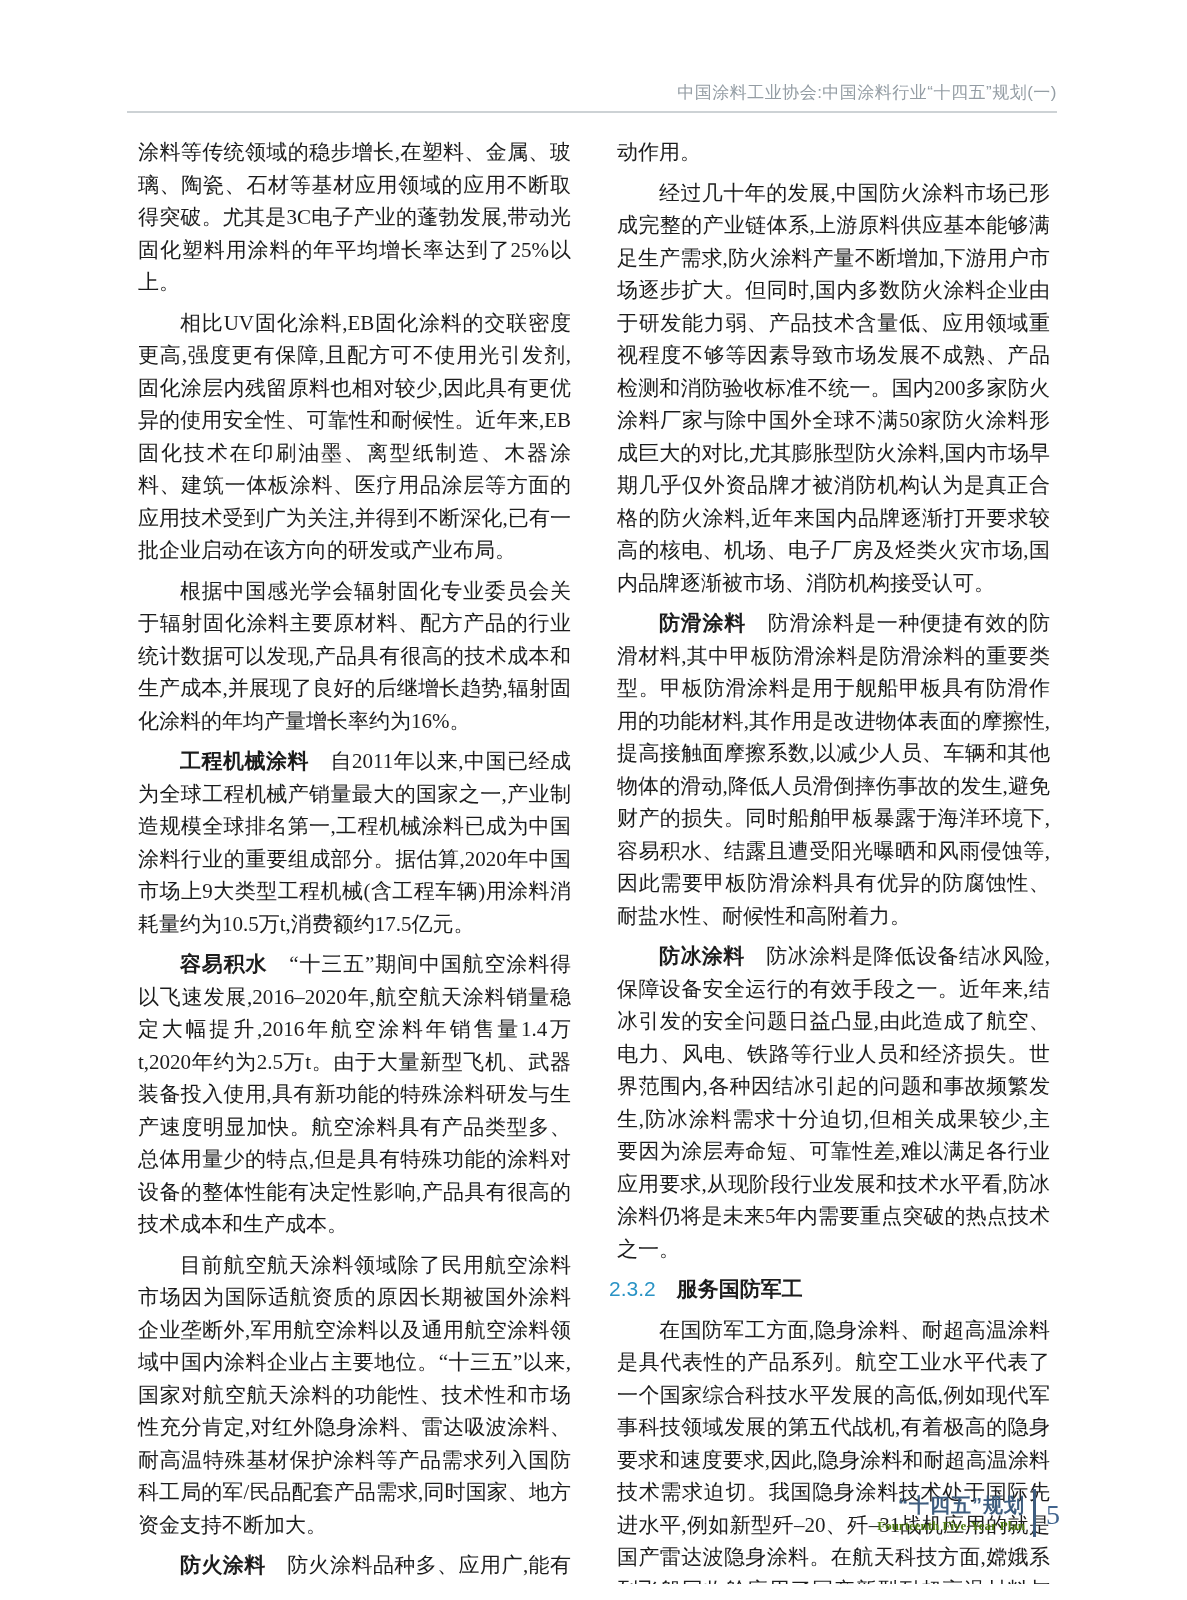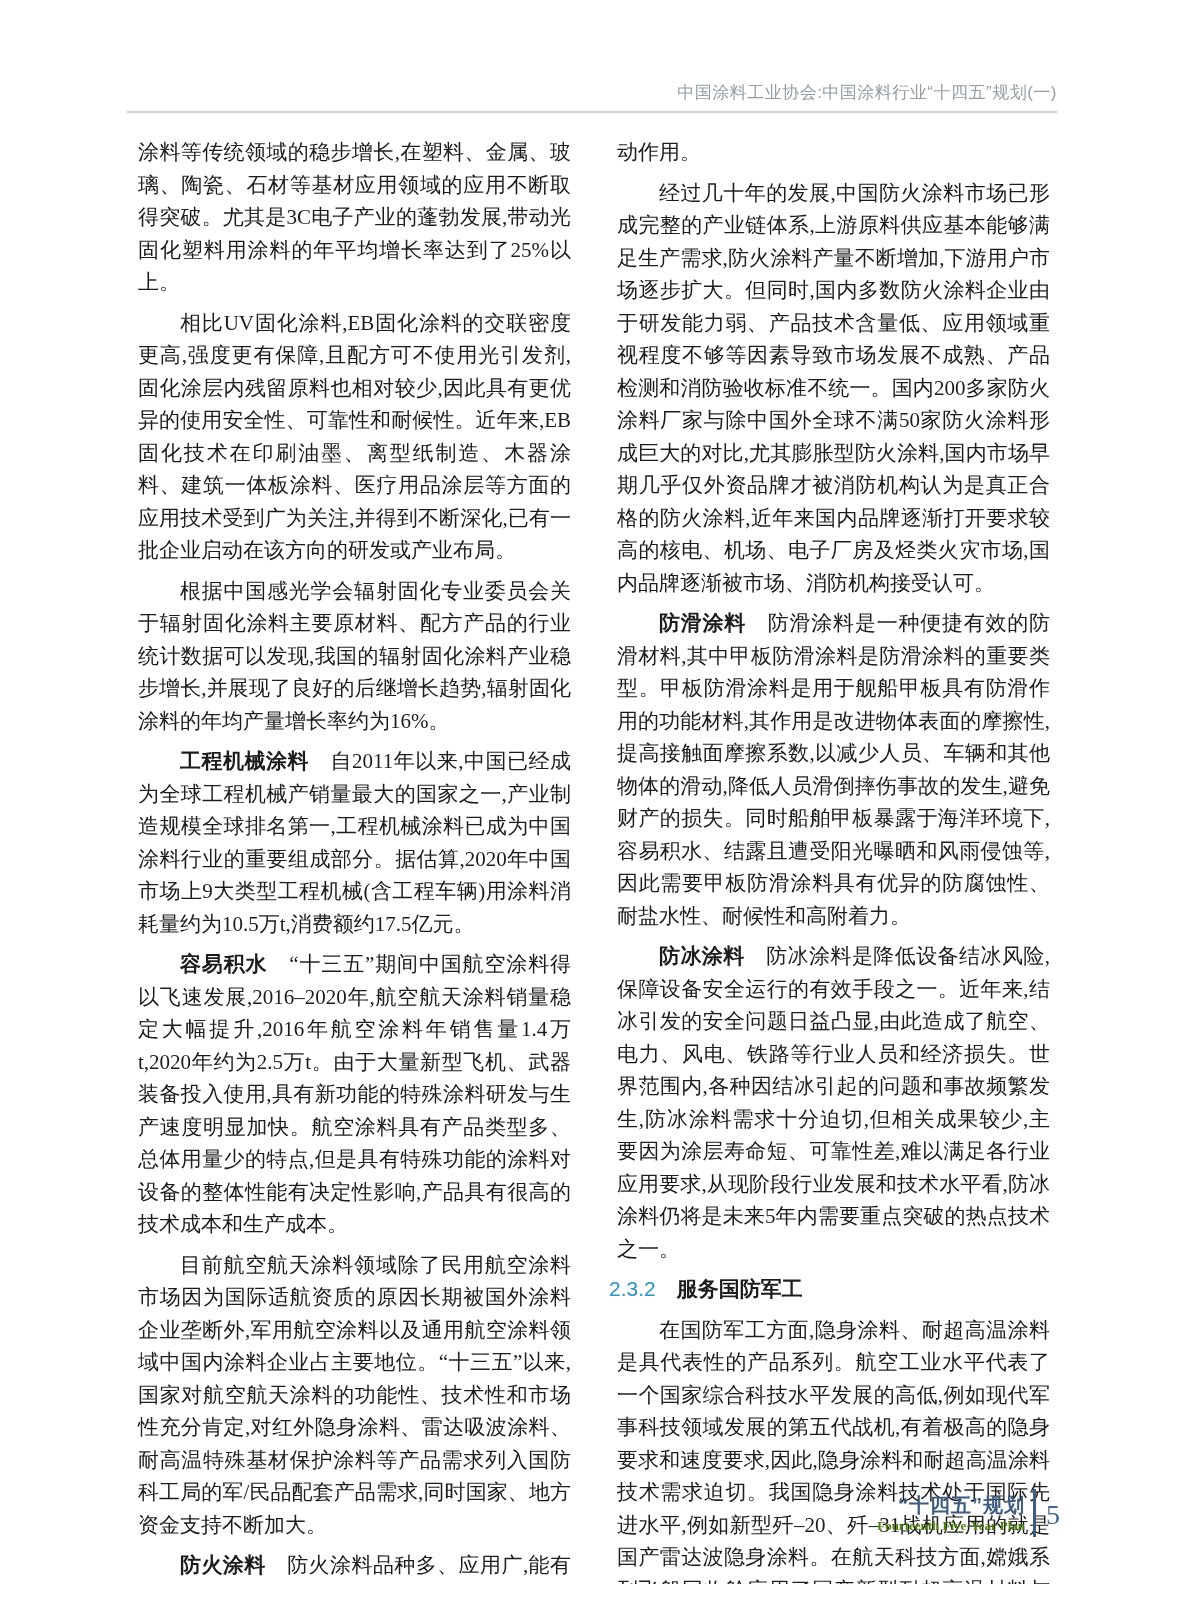--- a/index.html
+++ b/index.html
@@ -77,21 +77,21 @@
 
 <div class="page">
 
   <div class="header-title">中国涂料工业协会:中国涂料行业“十四五”规划(一)</div>
   <div class="header-rule"></div>
 
   <div class="columns">
     <div class="col">
         <p class="para"><span>涂料等传统领域的稳步增长,在塑料、金属、玻璃、陶瓷、石材等基材应用领域的应用不断取得突破。尤其是3C电子产业的蓬勃发展,带动光固化塑料用涂料的年平均增长率达到了25%以上。</span></p>
         <p class="para indent"><span>相比UV固化涂料,EB固化涂料的交联密度更高,强度更有保障,且配方可不使用光引发剂,固化涂层内残留原料也相对较少,因此具有更优异的使用安全性、可靠性和耐候性。近年来,EB固化技术在印刷油墨、离型纸制造、木器涂料、建筑一体板涂料、医疗用品涂层等方面的应用技术受到广为关注,并得到不断深化,已有一批企业启动在该方向的研发或产业布局。</span></p>
-        <p class="para indent"><span>根据中国感光学会辐射固化专业委员会关于辐射固化涂料主要原材料、配方产品的行业统计数据可以发现,我国的辐射固化涂料产业稳步增长,并展现了良好的后继增长趋势,辐射固化涂料的年均产量增长率约为16%。</span></p>
+        <p class="para indent"><span>根据中国感光学会辐射固化专业委员会关于辐射固化涂料主要原材料、配方产品的行业统计数据可以发现,产品具有很高的技术成本和生产成本,并展现了良好的后继增长趋势,辐射固化涂料的年均产量增长率约为16%。</span></p>
         <p class="para indent"><span class="b">工程机械涂料</span><span>　自2011年以来,中国已经成为全球工程机械产销量最大的国家之一,产业制造规模全球排名第一,工程机械涂料已成为中国涂料行业的重要组成部分。据估算,2020年中国市场上9大类型工程机械(含工程车辆)用涂料消耗量约为10.5万t,消费额约17.5亿元。</span></p>
         <p class="para indent"><span class="b">容易积水</span><span>　“十三五”期间中国航空涂料得以飞速发展,2016–2020年,航空航天涂料销量稳定大幅提升,2016年航空涂料年销售量1.4万t,2020年约为2.5万t。由于大量新型飞机、武器装备投入使用,具有新功能的特殊涂料研发与生产速度明显加快。航空涂料具有产品类型多、总体用量少的特点,但是具有特殊功能的涂料对设备的整体性能有决定性影响,产品具有很高的技术成本和生产成本。</span></p>
         <p class="para indent"><span>目前航空航天涂料领域除了民用航空涂料市场因为国际适航资质的原因长期被国外涂料企业垄断外,军用航空涂料以及通用航空涂料领域中国内涂料企业占主要地位。“十三五”以来,国家对航空航天涂料的功能性、技术性和市场性充分肯定,对红外隐身涂料、雷达吸波涂料、耐高温特殊基材保护涂料等产品需求列入国防科工局的军/民品配套产品需求,同时国家、地方资金支持不断加大。</span></p>
         <p class="para indent"><span class="b">防火涂料</span><span>　防火涂料品种多、应用广,能有效抑制、减缓火势蔓延、同时还可以与目前的各种材料、建筑物、结构件等联合使用,维护成本相对更低。防火涂料按防火机理主要分为膨胀型防火涂料和非膨胀型防火涂料;按用途主要分为钢结构防火涂料、隧道防火涂料、电缆防火涂料、饰面型防火涂料及其他防火涂料。国内基础设施以及住宅建筑、商业建筑等领域的持续加大投资建设对防火涂料具有显著的市场推</span></p>
       </div>
     <div class="col">
         <p class="para"><span>动作用。</span></p>
         <p class="para indent"><span>经过几十年的发展,中国防火涂料市场已形成完整的产业链体系,上游原料供应基本能够满足生产需求,防火涂料产量不断增加,下游用户市场逐步扩大。但同时,国内多数防火涂料企业由于研发能力弱、产品技术含量低、应用领域重视程度不够等因素导致市场发展不成熟、产品检测和消防验收标准不统一。国内200多家防火涂料厂家与除中国外全球不满50家防火涂料形成巨大的对比,尤其膨胀型防火涂料,国内市场早期几乎仅外资品牌才被消防机构认为是真正合格的防火涂料,近年来国内品牌逐渐打开要求较高的核电、机场、电子厂房及烃类火灾市场,国内品牌逐渐被市场、消防机构接受认可。</span></p>
         <p class="para indent"><span class="b">防滑涂料</span><span>　防滑涂料是一种便捷有效的防滑材料,其中甲板防滑涂料是防滑涂料的重要类型。甲板防滑涂料是用于舰船甲板具有防滑作用的功能材料,其作用是改进物体表面的摩擦性,提高接触面摩擦系数,以减少人员、车辆和其他物体的滑动,降低人员滑倒摔伤事故的发生,避免财产的损失。同时船舶甲板暴露于海洋环境下,容易积水、结露且遭受阳光曝晒和风雨侵蚀等,因此需要甲板防滑涂料具有优异的防腐蚀性、耐盐水性、耐候性和高附着力。</span></p>
         <p class="para indent"><span class="b">防冰涂料</span><span>　防冰涂料是降低设备结冰风险,保障设备安全运行的有效手段之一。近年来,结冰引发的安全问题日益凸显,由此造成了航空、电力、风电、铁路等行业人员和经济损失。世界范围内,各种因结冰引起的问题和事故频繁发生,防冰涂料需求十分迫切,但相关成果较少,主要因为涂层寿命短、可靠性差,难以满足各行业应用要求,从现阶段行业发展和技术水平看,防冰涂料仍将是未来5年内需要重点突破的热点技术之一。</span></p>

